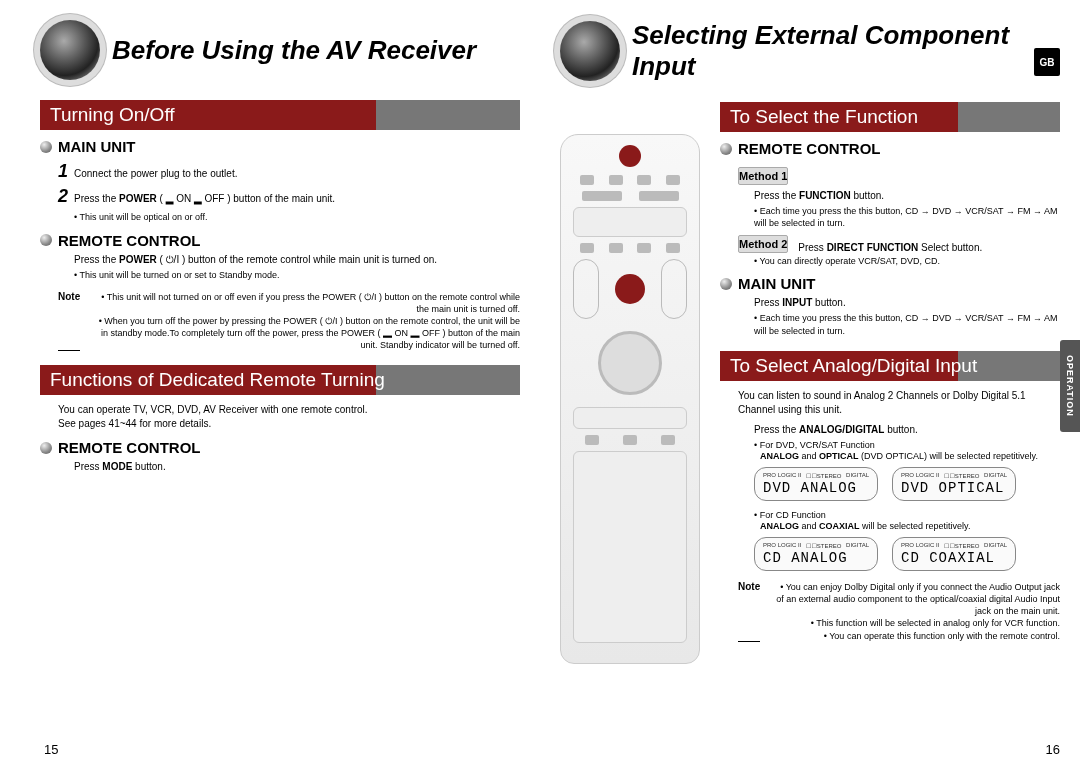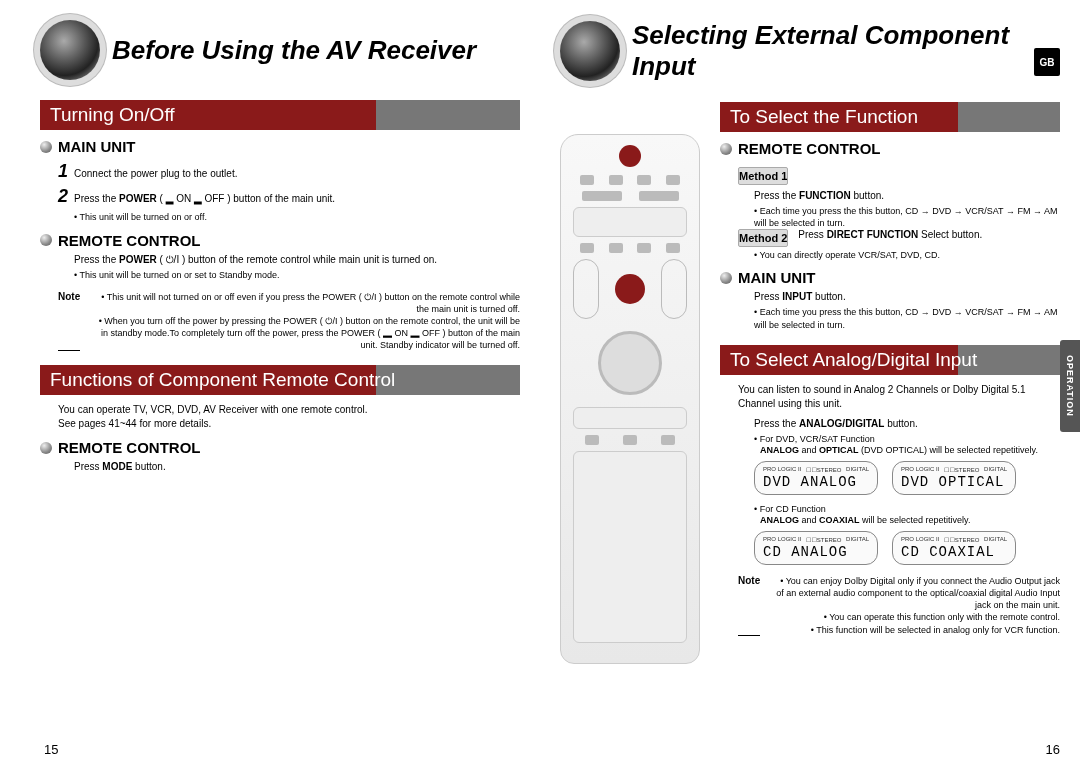--- a/index.html
+++ b/index.html
@@ -19,21 +19,21 @@
   .body-ind { font-size: 10px; line-height: 1.4; margin-left: 34px; }
   .tiny { font-size: 9px; line-height: 1.35; margin-left: 34px; margin-top:2px;}
   .tiny::before { content:"• "; }
   .note-row { display:flex; gap:10px; margin-top:10px; margin-left:18px;}
   .note-lbl { font-size:10px; font-weight:bold; border-bottom:1px solid #000; flex-shrink:0;}
   .note-list { font-size:9px; line-height:1.35;text-align:right; }
   .note-list div::before { content:"• ";}
   .page-num { position:absolute; bottom:6px; font-size:13px;}
   .pn-left{ left:44px;} .pn-right{ right:20px;}
   .method-box { display:inline-block; background:#ddd; border:1px solid #aaa; border-radius:2px; padding:2px 0; font-size:11px; font-weight:bold; margin:6px 0 4px 18px;}
-  .method-row { display:flex; align-items:flex-start; gap:10px; margin:0 0 2px 18px;}
+  .method-row { display:flex; align-items:flex-end; gap:10px; margin:6px 0 2px 18px;}
   .right-content { margin-left: 160px; }
   .remote-img { position:absolute; left:560px; top:134px; width:140px; height:530px; background:linear-gradient(180deg,#f8f8f8,#e8e8e8); border:1px solid #ccc; border-radius:18px 18px 14px 14px; }
   .remote-img::before { content:""; position:absolute; top:10px; left:50%; transform:translateX(-50%); width:22px;height:22px;border-radius:50%;background:#8a1a1a;}
   .remote-inner{ position:absolute; top:40px; left:12px; right:12px; bottom:20px; display:flex; flex-direction:column; gap:6px;}
   .rbtns{display:flex;justify-content:space-around;}
   .rbtn{width:14px;height:10px;background:#bbb;border-radius:2px;}
   .rbig{width:48px;height:48px;border-radius:50%;background:#ddd;margin:6px auto;border:3px solid #bbb;}
   .rpad{width:100%;height:50px;background:#eee;border-radius:6px;border:1px solid #ccc;}
   .side-tab{ position:absolute; right:0; top:340px; width:20px; height:92px; background:#555; color:#fff; font-size:9px; font-weight:bold; writing-mode:vertical-rl; text-align:center; display:flex;align-items:center;justify-content:center; letter-spacing:1px; border-radius:3px 0 0 3px;}
   .lcd-row{display:flex; gap:14px; margin:6px 0 2px 34px;}
@@ -50,38 +50,38 @@
   </div>
 
   <div class="section-bar">Turning On/Off</div>
 
   <div class="sub-head">
       <span class="bullet"></span>
       <span>MAIN UNIT</span>
     </div>
   <div class="body"><span class="num">1</span><span>Connect the power plug to the outlet.</span></div>
   <div class="body"><span class="num">2</span><span>Press the </span><b>POWER</b><span> ( ▂ ON ▂ OFF ) button of the main unit.</span></div>
-  <div class="tiny">This unit will be turned on or off.</div>
+  <div class="tiny">This unit will be optical on or off.</div>
 
   <div class="sub-head">
       <span class="bullet"></span>
       <span>REMOTE CONTROL</span>
     </div>
   <div class="body-ind"><span>Press the </span><b>POWER</b><span> ( ⏻/I ) button of the remote control while main unit is turned on.</span></div>
   <div class="tiny">This unit will be turned on or set to Standby mode.</div>
 
   <div class="note-row">
     <div class="note-lbl">Note</div>
     <div class="note-list">
       <div>This unit will not turned on or off even if you press the POWER ( ⏻/I ) button on the remote control while the main unit is turned off.</div>
       <div>When you turn off the power by pressing the POWER ( ⏻/I ) button on the remote control, the unit will be in standby mode.To completely turn off the power, press the POWER ( ▂ ON ▂ OFF ) button of the main unit. Standby indicator will be turned off.</div>
     </div>
   </div>
 
-  <div class="section-bar">Functions of Component Remote Control</div>
+  <div class="section-bar">Functions of Dedicated Remote Turning</div>
   <div class="body" style="white-space:pre-line; margin-left:18px;">You can operate TV, VCR, DVD, AV Receiver with one remote control.
 See pages 41~44 for more details.</div>
 
   <div class="sub-head">
       <span class="bullet"></span>
       <span>REMOTE CONTROL</span>
     </div>
   <div class="body-ind"><span>Press </span><b>MODE</b><span> button.</span></div>
 </div>
 
@@ -182,22 +182,22 @@
             <span>PRO LOGIC II</span>
             <span>☐☐STEREO</span>
             <span>DIGITAL</span>
           </div><span>CD COAXIAL</span></div>
     </div>
 
     <div class="note-row">
       <div class="note-lbl">Note</div>
       <div class="note-list">
         <div>You can enjoy Dolby Digital only if you connect the Audio Output jack of an external audio component to the optical/coaxial digital Audio Input jack on the main unit.</div>
+        <div>This function will be selected in analog only for VCR function.</div>
         <div>You can operate this function only with the  remote control.</div>
-        <div>This function will be selected in analog only for VCR function.</div>
       </div>
     </div>
   </div>
 </div>
 
 <div class="side-tab">OPERATION</div>
 <div class="page-num pn-left">15</div>
 <div class="page-num pn-right">16</div>
 
 </body></html>

